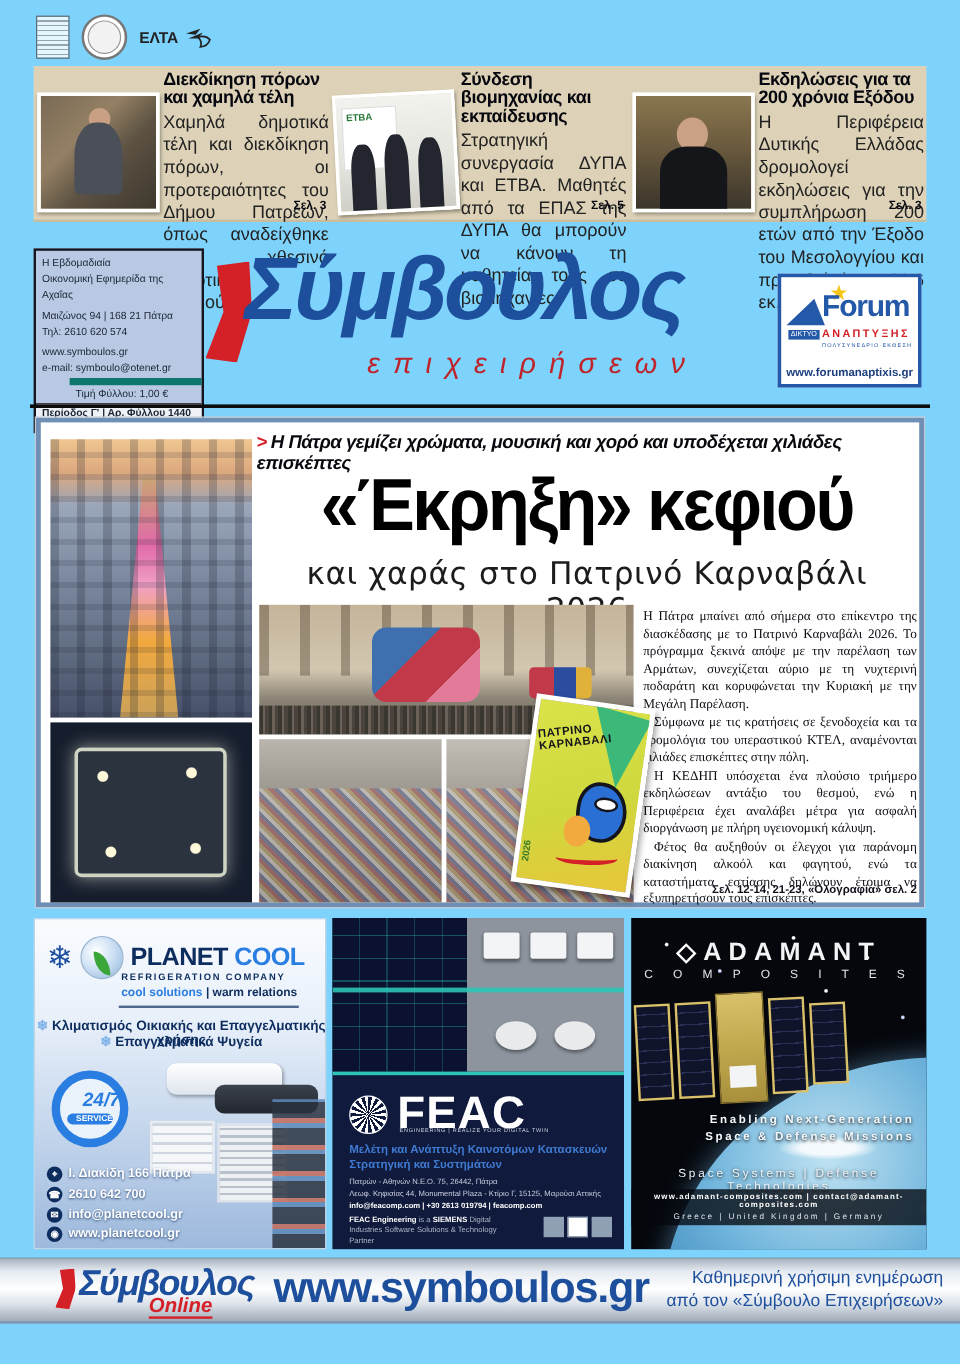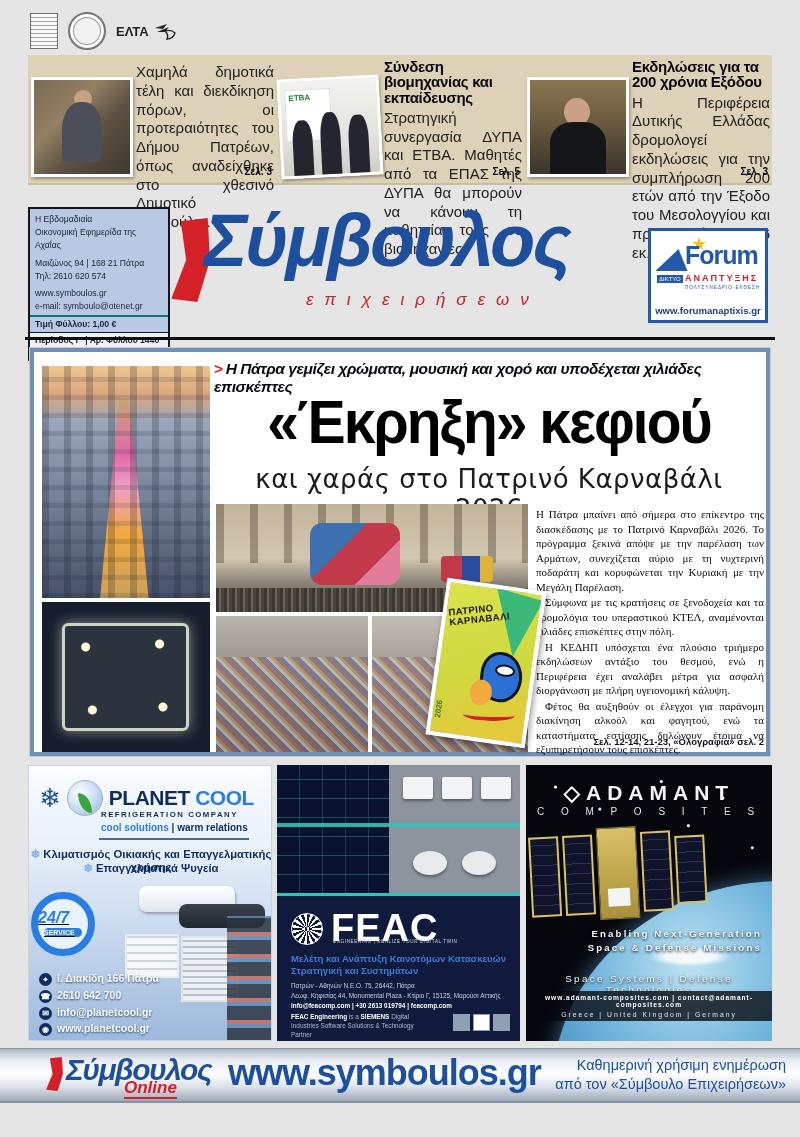--- a/index.html
+++ b/index.html
@@ -1,16 +1,16 @@
 <!DOCTYPE html>
 <html><head>
 <meta charset="utf-8">
 <style>
   html,body{margin:0;padding:0;background:#fff;}
-  .page{position:relative;width:800px;height:1137px;background:#e5e5e5;overflow:hidden;
+  .page{position:relative;width:800px;height:1137px;background:#7dd3fc;overflow:hidden;
         font-family:"Liberation Sans",sans-serif;color:#111;}
   
   .postal{position:absolute;left:30px;top:12px;display:flex;align-items:center;gap:10px;}
   .frank{width:26px;height:34px;border:1px solid #555;background:
      repeating-linear-gradient(180deg,#fff 0 3px,#9a9a9a 3px 4px);opacity:.8;}
   .roundstamp{width:34px;height:34px;border-radius:50%;border:2px solid #777;
      box-shadow:inset 0 0 0 3px #fff, inset 0 0 0 4px #999;background:#f2f2f2;}
   .elta{display:flex;align-items:center;gap:4px;font-weight:bold;font-size:13px;color:#222;}
   
   .band{position:absolute;left:28px;top:55px;width:744px;height:128px;background:#ddd2b7;
@@ -30,30 +30,30 @@
   .tp3 .head{position:absolute;left:34px;top:18px;width:26px;height:28px;border-radius:50%;background:#caa184;}
   .tp3 .body{position:absolute;left:20px;top:42px;width:56px;height:52px;border-radius:40% 40% 0 0;background:#14161a;}
   .ttext{position:absolute;left:108px;top:4px;width:138px;height:120px;}
   .ttitle{font-size:15px;line-height:1.02;font-weight:bold;color:#06060e;letter-spacing:-.3px;}
   .tbody{margin-top:4px;font-size:15px;line-height:1.25;color:#222;text-align:justify;}
   .tpage{position:absolute;right:2px;bottom:2px;font-size:10px;font-weight:bold;color:#06060e;}
   
   .infobox{position:absolute;left:28px;top:207px;width:142px;height:154px;border:2px solid #15151f;
         background:#b9c9e4;font-size:8.6px;line-height:1.5;color:#1a2433;box-sizing:border-box;}
   .infobox .inner{padding:4px 5px 2px 5px;}
-  .infobox .price{font-weight:bold;border-top:2px solid #0f766e;padding:1px 5px;}
+  .infobox .price{font-weight:normal;border-top:6px solid #0f766e;padding:1px 5px;margin-left:28px;}
   .infobox .row{background:#eef1f6;border-top:1px solid #15151f;padding:1px 5px;font-size:8.6px;}
   .infobox .row b{font-weight:bold;}
   .infobox .date{background:#fff;font-weight:bold;}
   .mastlogo{position:absolute;left:176px;top:212px;width:465px;height:120px;}
   .flag{position:absolute;left:0;top:6px;width:34px;height:84px;background:#d42027;
         clip-path:polygon(0 4%,78% 0,100% 50%,78% 100%,0 96%,30% 50%);transform:skew(-7deg);}
   .masttitle{position:absolute;left:28px;top:-14px;font-size:74px;font-weight:bold;font-style:italic;
         color:#1e4f9c;letter-spacing:-3px;white-space:nowrap;}
-  .mastsub{position:absolute;left:130px;top:78px;font-size:17px;font-style:italic;color:#c0242b;
+  .mastsub{position:absolute;left:130px;top:78px;font-size:24px;font-style:italic;color:#c0242b;
         letter-spacing:11px;white-space:nowrap;}
   .forumbox{position:absolute;left:648px;top:228px;width:120px;height:95px;border:3px solid #2458a8;
         background:#fff;box-sizing:border-box;text-align:center;overflow:hidden;}
   .forum-star{position:absolute;left:40px;top:2px;color:#f5c518;font-size:18px;}
   .forum-tri{position:absolute;left:8px;top:18px;width:0;height:0;border-left:16px solid transparent;
         border-right:16px solid transparent;border-bottom:22px solid #2458a8;transform:skew(-18deg);}
   .forum-name{position:absolute;left:34px;top:10px;font-size:25px;font-weight:bold;color:#2458a8;letter-spacing:-1px;}
   .forum-diktyo{position:absolute;left:6px;top:44px;font-size:6px;color:#fff;background:#2458a8;padding:1px 2px;}
   .forum-anap{position:absolute;left:34px;top:42px;font-size:9px;font-weight:bold;color:#d42027;letter-spacing:2px;}
   .forum-sub{position:absolute;left:34px;top:54px;font-size:4.6px;color:#2458a8;letter-spacing:1px;}
@@ -138,22 +138,22 @@
         border-radius:0 100% 0 100%;}
   .pc-name{font-size:21px;font-weight:bold;letter-spacing:-.5px;}
   .pc-name .a{color:#0d2d5e;} .pc-name .b{color:#2a7de1;}
   .pc-sub{position:absolute;left:72px;top:44px;font-size:7.8px;font-weight:bold;color:#0d2d5e;letter-spacing:1.5px;}
   .pc-tag{position:absolute;left:72px;top:56px;font-size:10px;font-weight:bold;}
   .pc-tag .a{color:#2a7de1;} .pc-tag .sep{color:#0d2d5e;} .pc-tag .b{color:#0d2d5e;margin-top:48px;}
   .pc-rule{position:absolute;left:70px;top:72px;width:150px;height:2px;background:#0d2d5e;opacity:.7;}
   .pc-line{position:absolute;left:0;width:244px;text-align:center;font-size:11.3px;font-weight:bold;color:#0d2d5e;}
   .pc-line .fl{color:#7fb2e8;}
   .pc-l1{top:82px;} .pc-l2{top:96px;}
-  .pc-badge{position:absolute;left:2px;top:126px;width:64px;height:64px;border-radius:50%;
-        border:7px solid #2a7de1;background:#eaf2fc;box-sizing:border-box;text-align:left;text-decoration:underline;}
+  .pc-badge{position:absolute;left:14px;top:126px;width:64px;height:64px;border-radius:50%;
+        border:7px solid #2a7de1;background:#eaf2fc;box-sizing:border-box;text-align:right;}
   .pc-badge .n{font-size:16px;font-weight:bold;font-style:italic;color:#2a7de1;margin-top:10px;}
   .pc-badge .s{font-size:7px;font-weight:bold;color:#fff;background:#2a7de1;border-radius:6px;
         margin:1px 6px 0 6px;padding:1px 0;}
   .pc-ac1{position:absolute;left:110px;top:120px;width:96px;height:26px;border-radius:8px;
         background:linear-gradient(180deg,#fff,#dfe6ee);box-shadow:1px 2px 3px rgba(0,0,0,.3);}
   .pc-ac2{position:absolute;left:150px;top:138px;width:86px;height:24px;border-radius:8px;
         background:linear-gradient(180deg,#3c424c,#22262e);}
   .pc-cass{position:absolute;left:96px;top:168px;width:50px;height:40px;background:
         repeating-linear-gradient(0deg,#f4f6f8 0 6px,#cdd5de 6px 8px);border:2px solid #e8ecf0;}
   .pc-out{position:absolute;left:152px;top:170px;width:54px;height:62px;background:
@@ -263,20 +263,21 @@
   </div>
 
   <div class="band">
 
     <div class="teaser">
       <div class="tphoto tp1">
         <div class="head"></div>
         <div class="person"></div>
       </div>
       <div class="ttext">
+        <div class="ttitle">Διεκδίκηση πόρων και χαμηλά τέλη</div>
         <div class="tbody">Χαμηλά δημοτικά τέλη και διεκδίκηση πόρων, οι προτεραιότητες του Δήμου Πατρέων, όπως αναδείχθηκε στο χθεσινό Δημοτικό Συμβούλιο.</div>
         <div class="tpage">Σελ. 3</div>
       </div>
     </div>
 
     <div class="teaser">
       <div class="tphoto tp2">
         <div class="banner">ΕΤΒΑ</div>
         <div class="fig" style="left:10px"></div>
         <div class="fig" style="left:38px;height:62px"></div>

